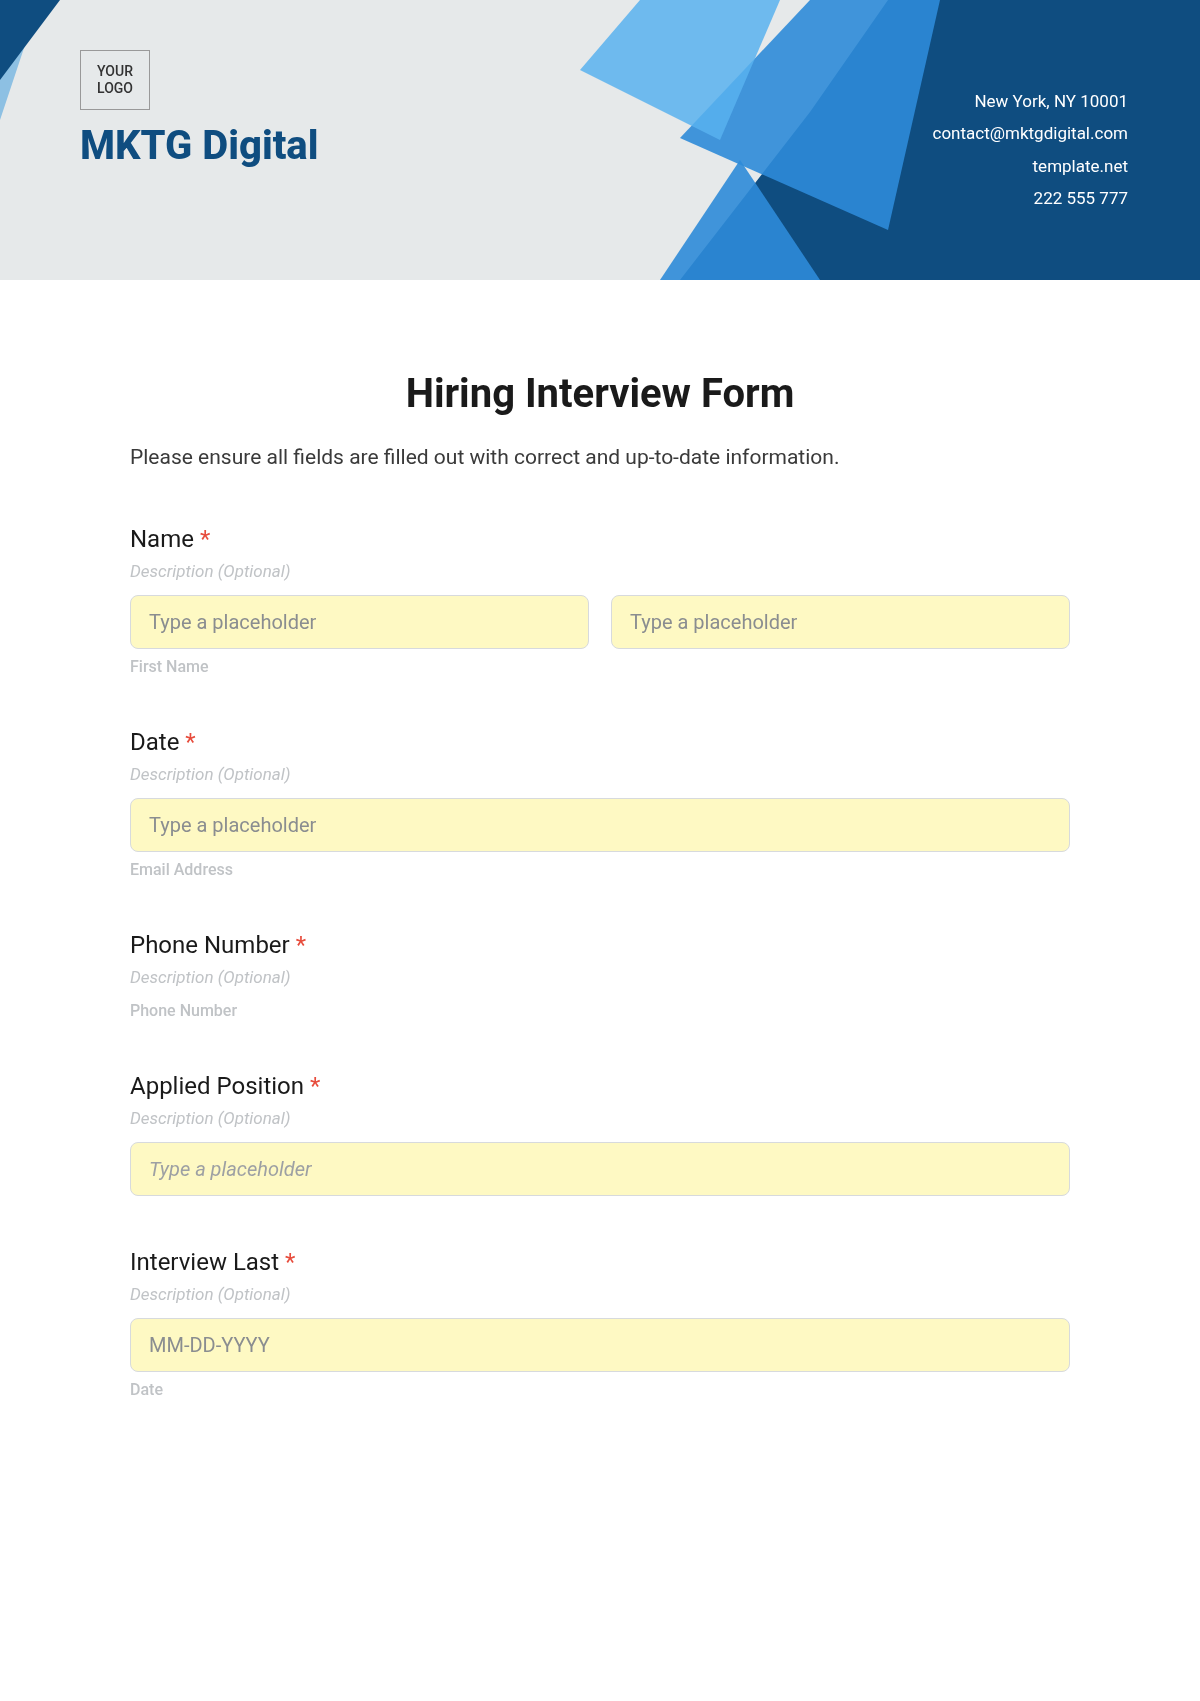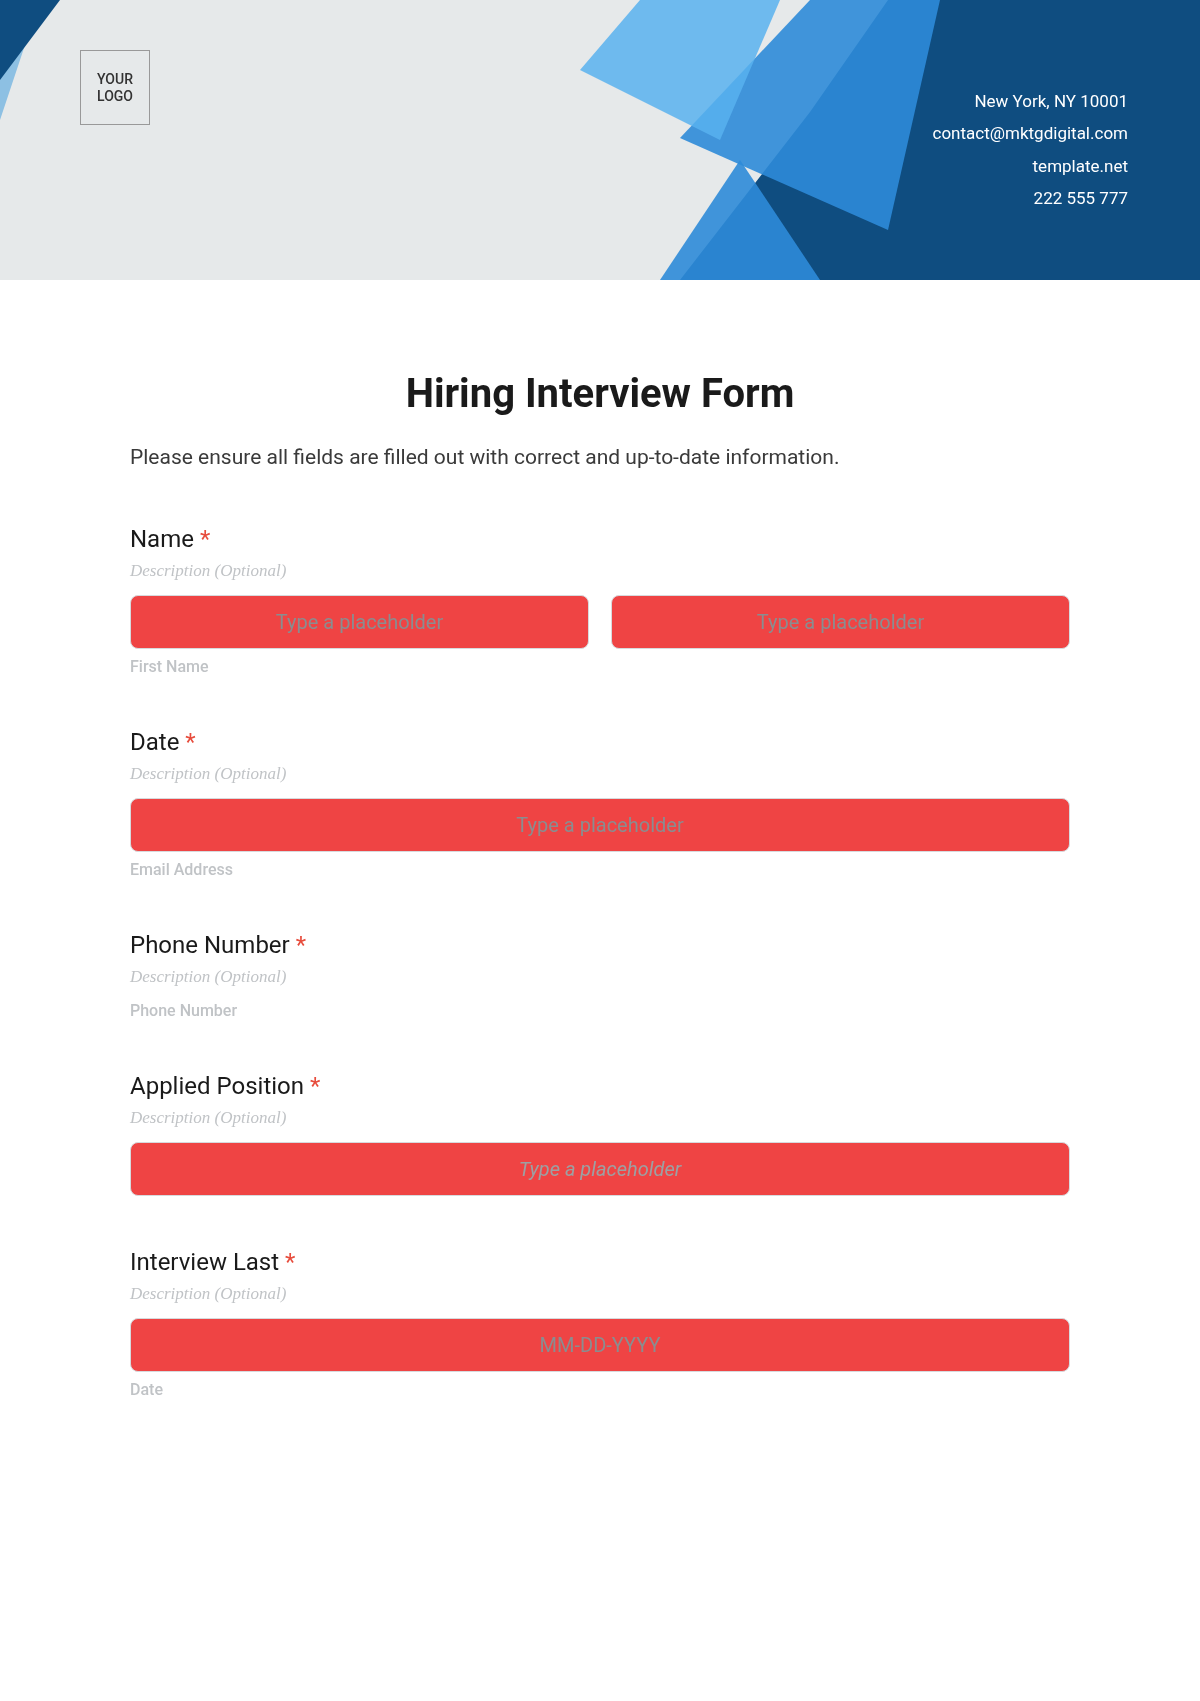--- a/index.html
+++ b/index.html
@@ -16,21 +16,21 @@
     overflow: hidden;
   }
   .header-inner {
     position: relative;
     padding: 50px 80px;
     z-index: 2;
   }
   .logo-box {
     border: 1px solid #999;
     width: 70px;
-    height: 75px;
+    height: 60px;
     display: flex;
     align-items: center;
     justify-content: center;
     font-size: 14px;
     line-height: 1.2;
     text-align: center;
     color: #333;
     background: #e6e9ea;
     margin-bottom: 12px;
     font-weight: 500;
@@ -119,39 +119,37 @@
     font-weight: 400;
     color: #1a1a1a;
     margin-bottom: 8px;
   }
   .req { color: #e74c3c; }
   .field-desc {
     font-size: 17px;
     font-style: italic;
     color: #c0c3c6;
     margin-bottom: 14px;
-    font-family: Liberation Serif, serif;
   }
   .row {
     display: flex;
     gap: 22px;
   }
   .col { flex: 1; }
   .input {
     width: 100%;
     border: 1px solid #d7dadd;
     border-radius: 8px;
     padding: 14px 18px;
     font-size: 20px;
     color: #333;
     font-family: inherit;
     outline: none;
-    background: #ef4444;
+    background: #fef9c3;
     height: 54px;
-    text-align: center;
   }
   .input::placeholder { color: #8a8d90; }
   .input.italic-ph::placeholder { font-style: italic; color: #9da0a3; }
   .sublabel {
     font-size: 16px;
     color: #c0c3c6;
     margin-top: 8px;
     font-weight: 500;
   }
 </style>
@@ -162,20 +160,21 @@
   <div class="tri tri-tl2"></div>
   <div class="tri tri-tl1"></div>
   <div class="tri tri-r1"></div>
   <div class="tri tri-r2"></div>
   <div class="tri tri-r3"></div>
   <div class="tri tri-br"></div>
 
   <div class="header-inner">
     <div class="logo-box" style="white-space:pre-line;">YOUR
 LOGO</div>
+    <div class="company-name">MKTG Digital</div>
   </div>
   <div class="contact-block">
     <div>New York, NY 10001</div>
     <div>contact@mktgdigital.com</div>
     <div>template.net</div>
     <div>222 555 777</div>
   </div>
 </div>
 
 <div class="form-wrap">

